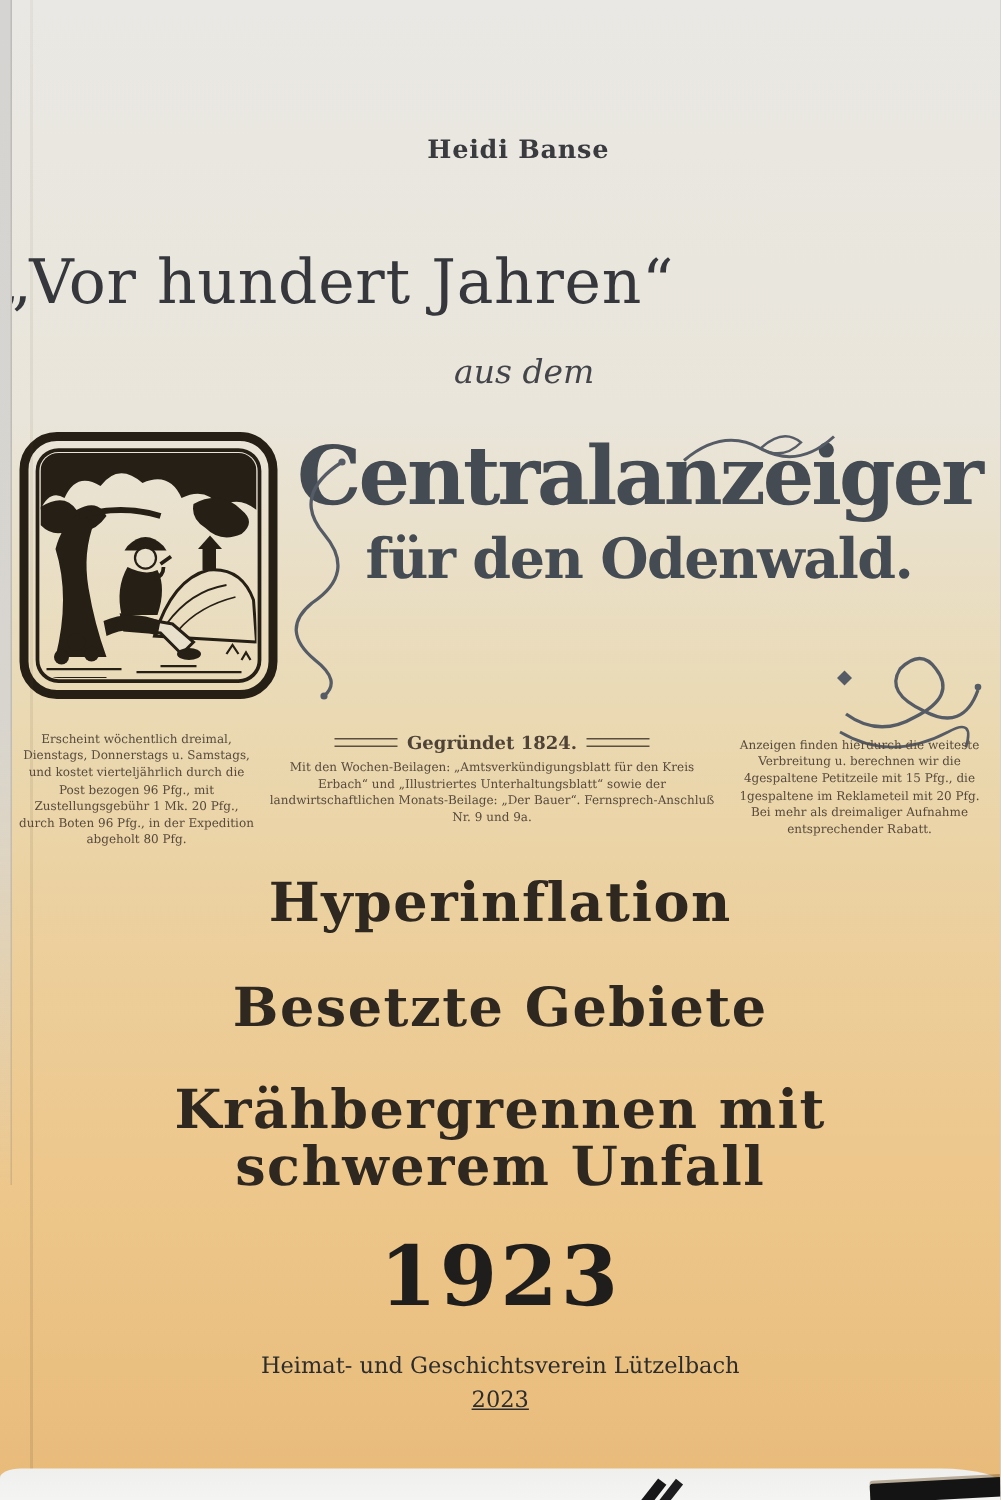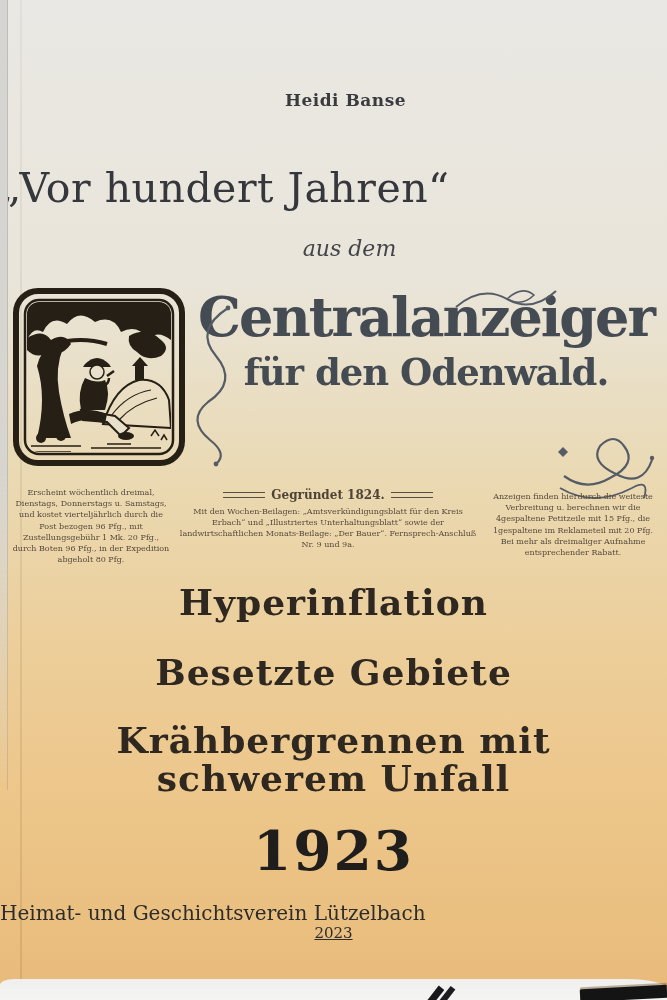--- a/index.html
+++ b/index.html
@@ -54,22 +54,22 @@
   
   .topic{position:absolute; left:0; width:100%; text-align:center;
     font-weight:bold; color:#2e2820; letter-spacing:1px;}
   .topic-1{top:581px; font-size:36px;}
   .topic-2{top:651px; font-size:36px;}
   .topic-3{top:722px; font-size:36px; line-height:1.05;}
   .topic-3 .inner{display:inline-block; max-width:480px;}
 
   .year{position:absolute; top:818px; left:0; width:100%; text-align:center;
     font-size:55px; font-weight:bold; color:#201e1c; letter-spacing:2px;}
-  .publisher{position:absolute; top:901px; left:0; width:100%; text-align:left;
-    font-size:20px; color:#2c2c2c;}
+  .publisher{position:absolute; top:901px; left:0; width:100%; text-align:center;
+    font-size:15px; color:#2c2c2c;}
   .pubyear{position:absolute; top:924px; left:0; width:100%; text-align:center;
     font-size:15px; color:#2c2c2c;text-decoration:underline;}
 
   
   .table{position:absolute; left:0; top:979px; width:667px; height:21px; z-index:3;
     background:linear-gradient(180deg,#efefed,#f4f4f2);
     border-radius:14px 40px 0 0/6px 10px;}
   .mark-small{position:absolute; left:430px; top:6px; width:7px; height:26px;
     background:#17171a; transform:rotate(38deg);}
   .mark-small2{position:absolute; left:442px; top:6px; width:6px; height:26px;

